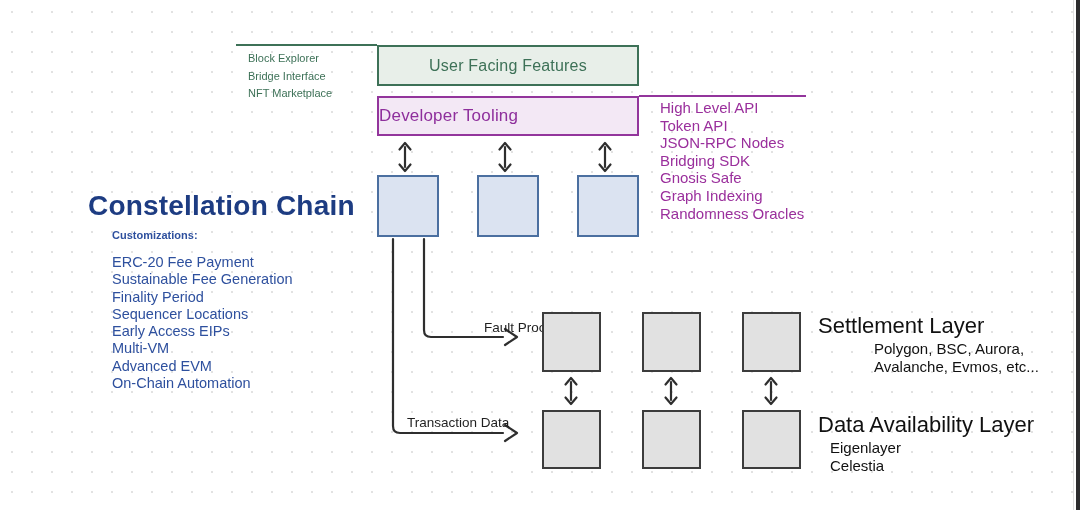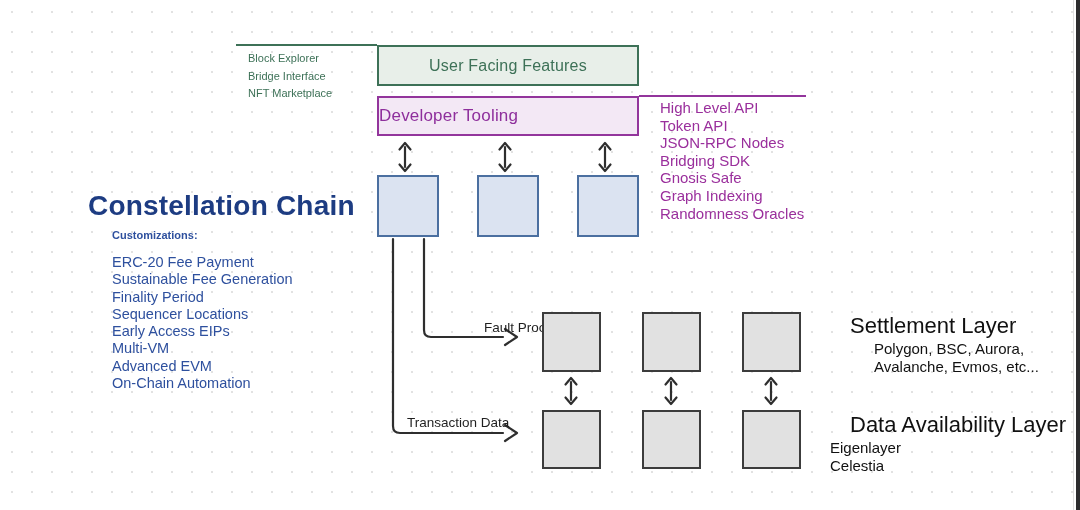--- a/index.html
+++ b/index.html
@@ -41,21 +41,21 @@
   .gray-box{width:59px;height:60px;background:#e1e1e1;border:2px solid #3c3c3c;box-sizing:border-box;}
   .g-row1{top:312px;} .g-row2{top:410px;height:59px;}
   .gc1{left:542px;} .gc2{left:642px;} .gc3{left:742px;}
 
   
   .flow-label{color:#1f1f1f;font-size:13.5px;}
   .fault-label{left:436px;top:320px;margin-left:48px;}
   .txn-label{left:407px;top:415px;}
 
   
-  .layer-title{color:#111;font-size:22px;margin-left:32px;}
+  .layer-title{color:#111;font-size:22px;}
   .layer-sub{color:#111;font-size:15px;line-height:18px;}
   .settle-title{left:818px;top:313px;}
   .settle-sub{left:830px;top:340px;margin-left:44px;}
   .da-title{left:818px;top:412px;}
   .da-sub{left:830px;top:439px;}
 
   .connector-layer{left:0;top:0;pointer-events:none;}
 </style>
 </head>
 <body>

